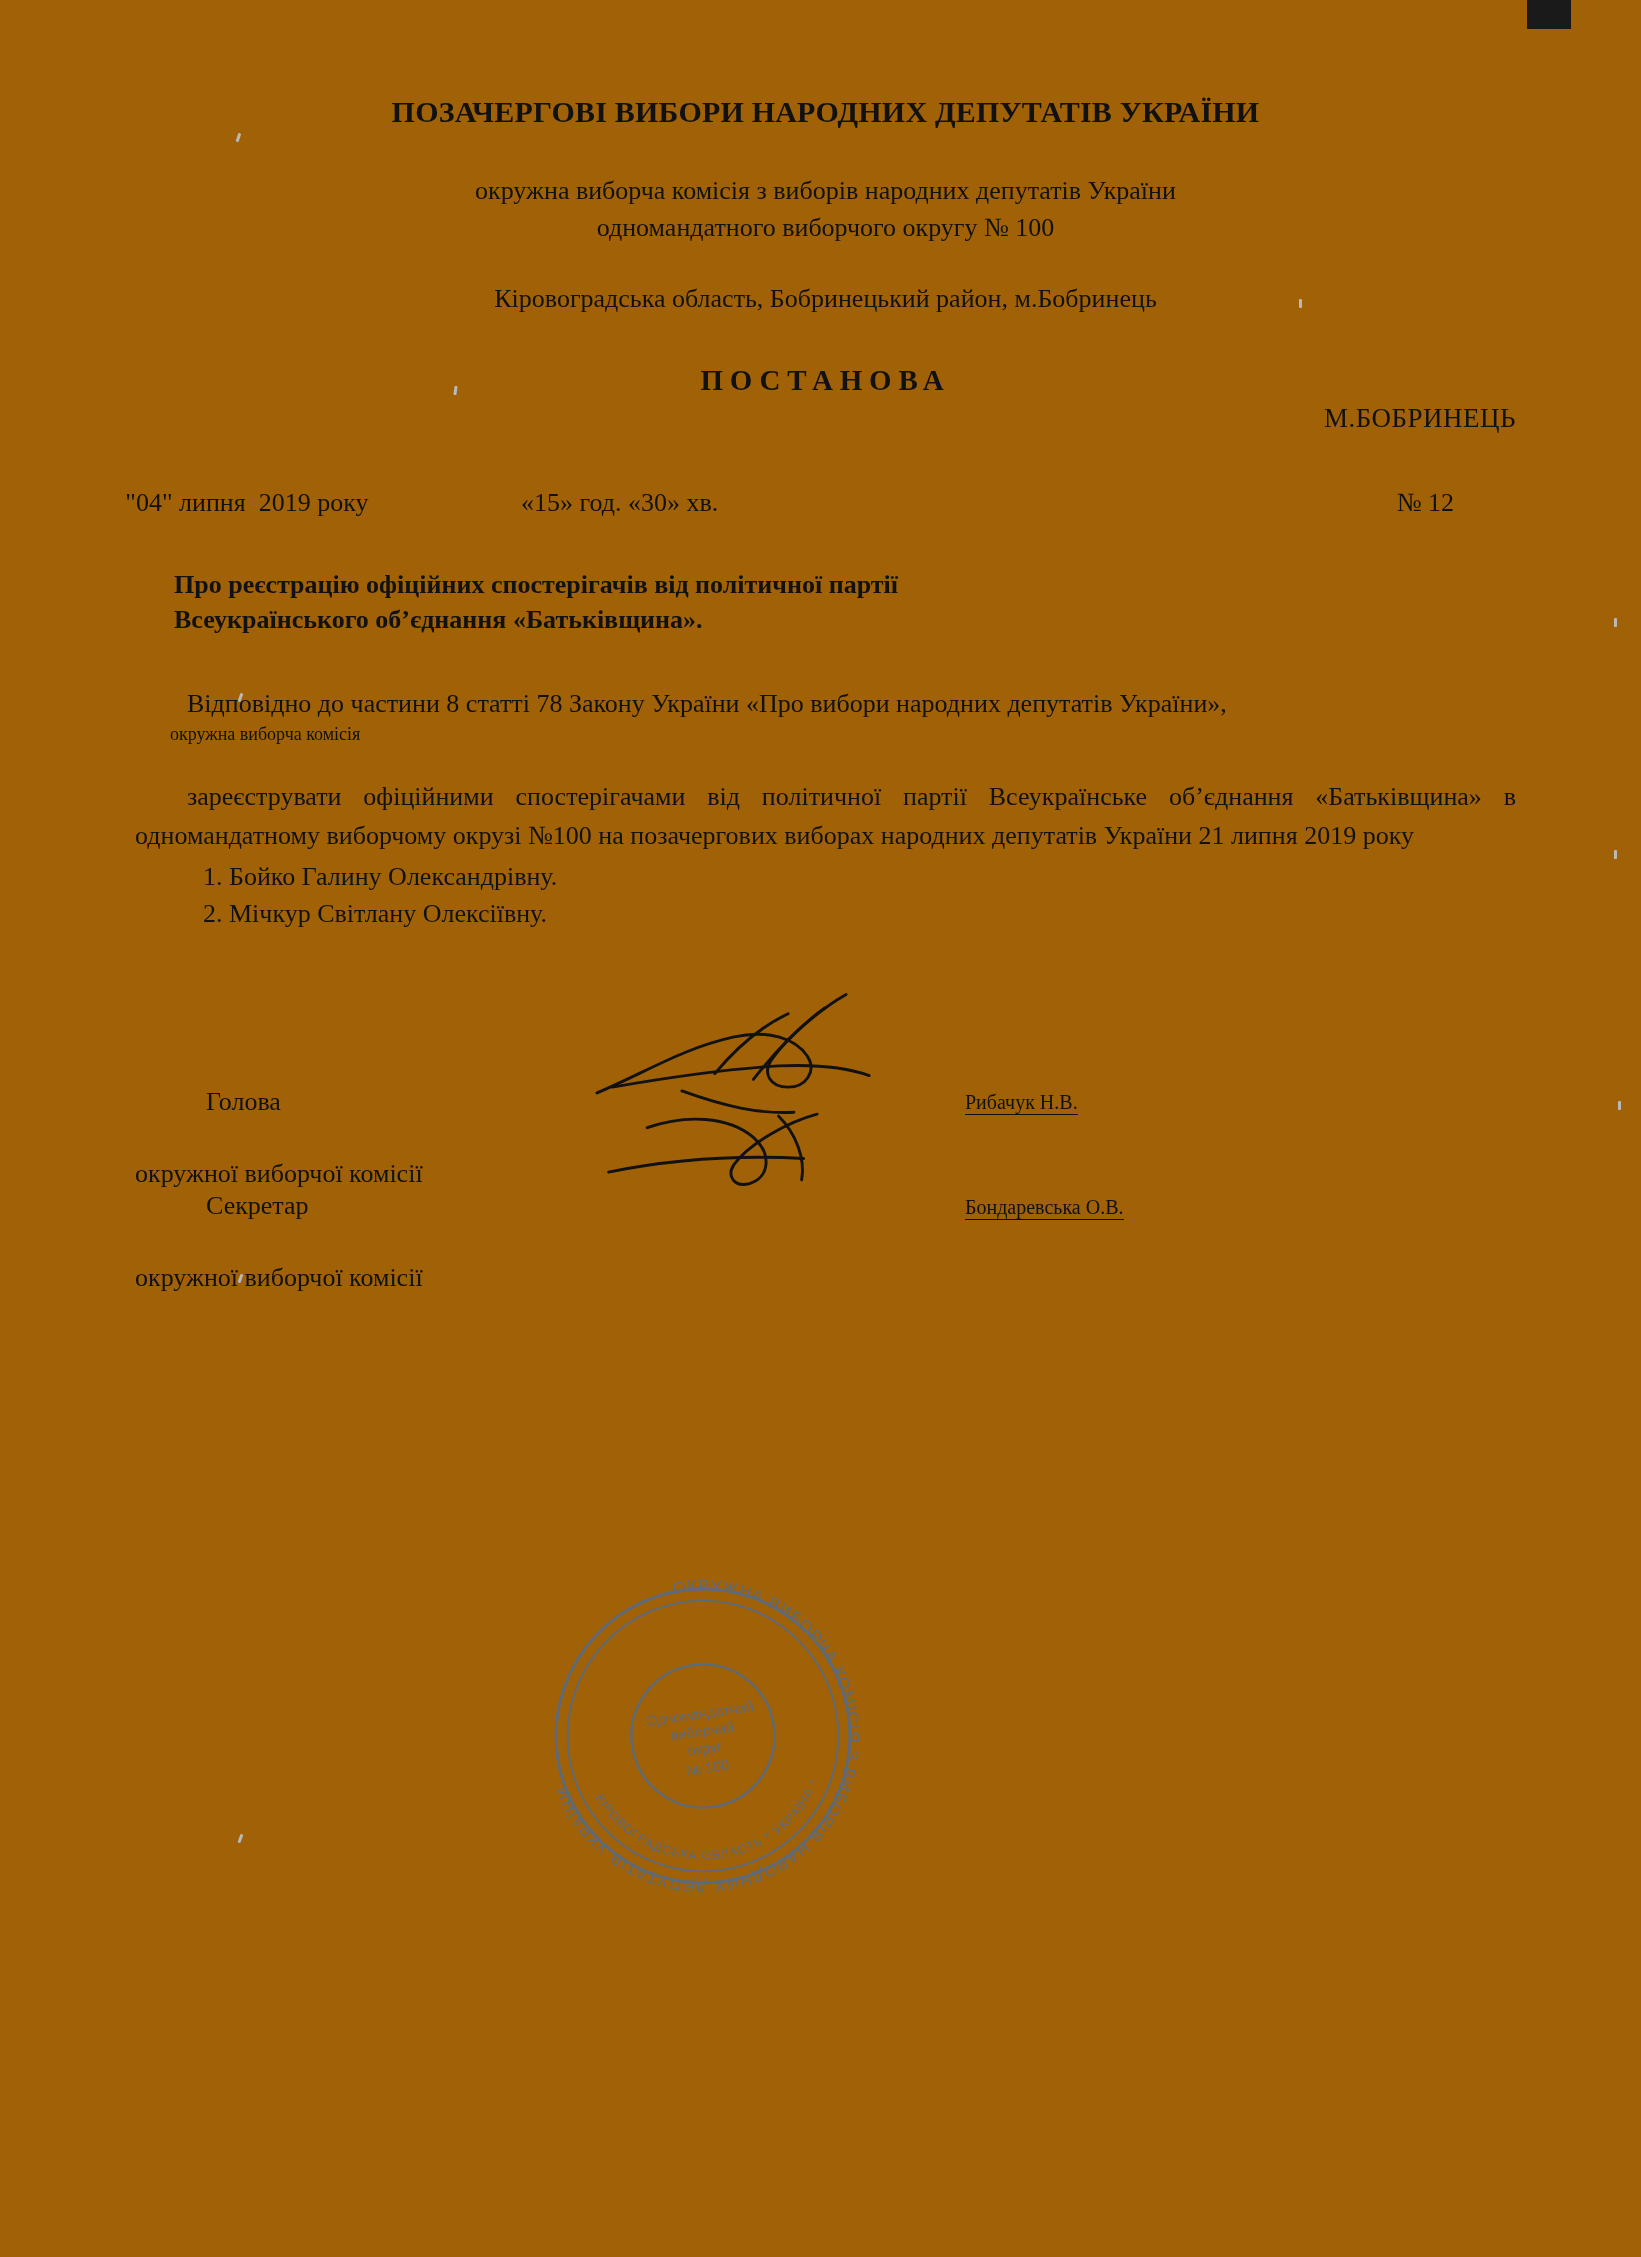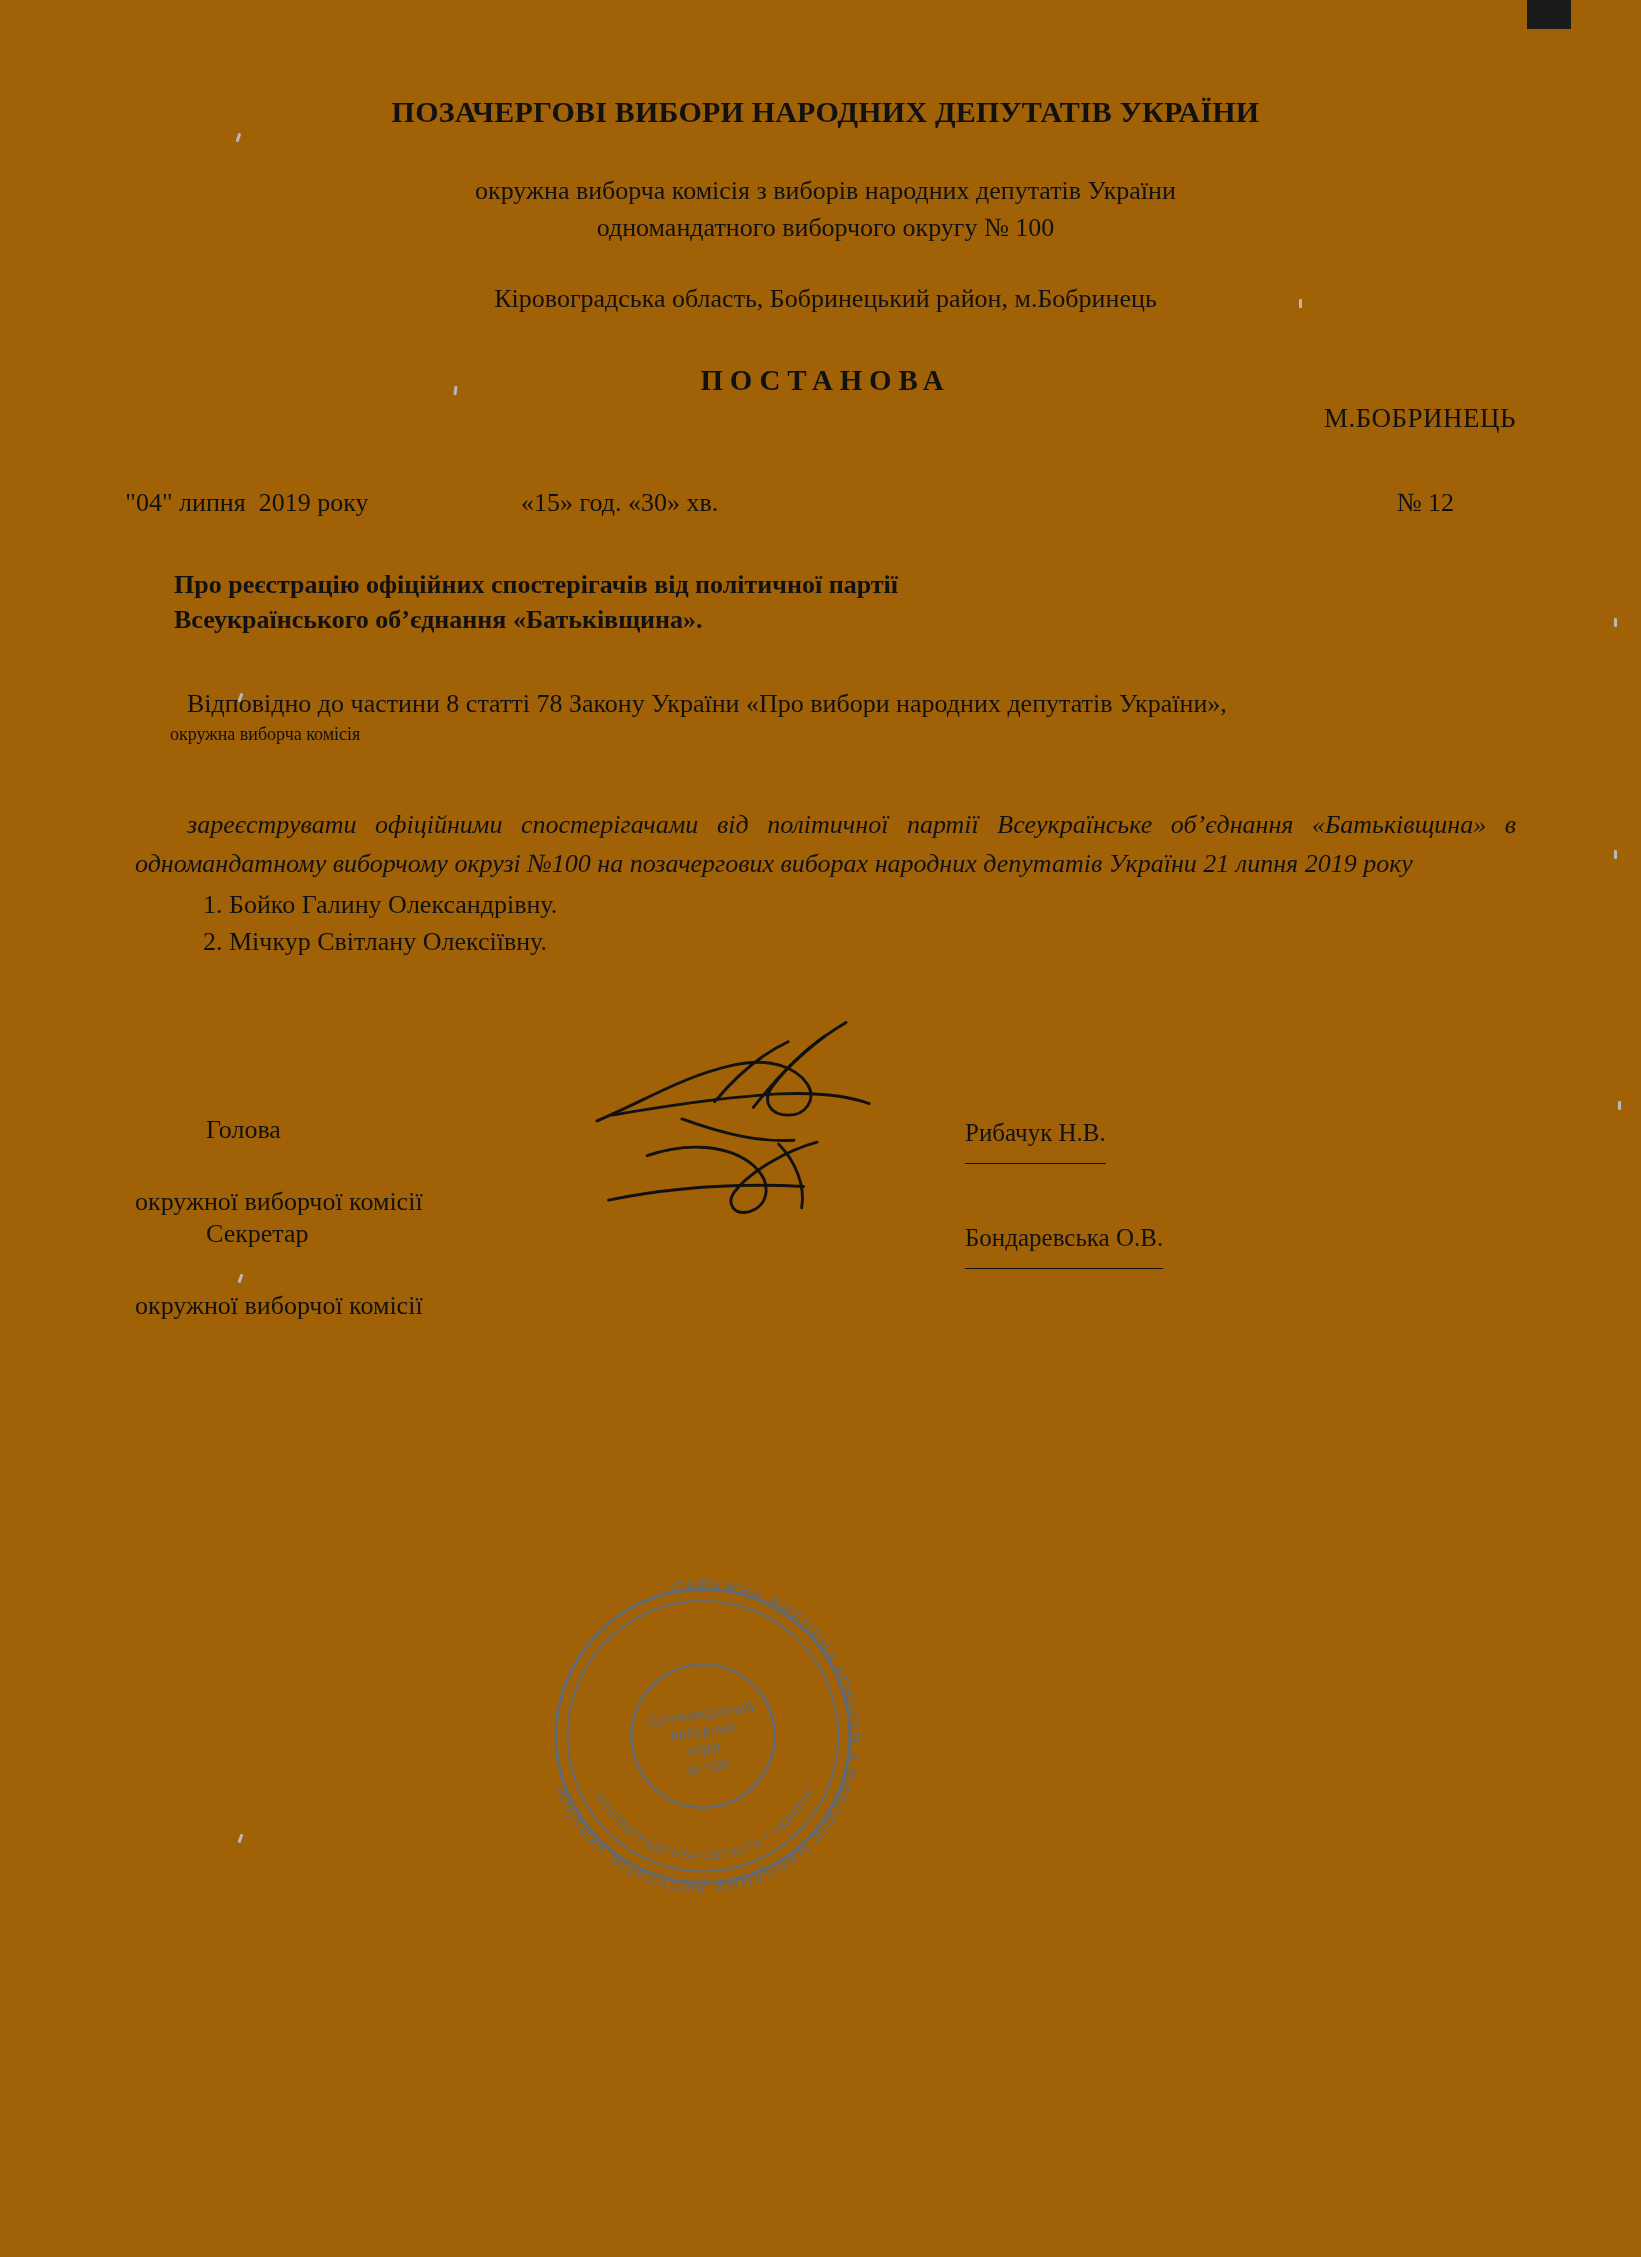--- a/index.html
+++ b/index.html
@@ -124,24 +124,23 @@
     text-align: center;
     font-weight: bold;
     font-size: 26px;
     letter-spacing: 5.8px;
     margin-top: 70px;
   }
 
   .main-para {
     font-size: 26px;
     line-height: 1.5;
-    margin-top: 60px;
+    margin-top: 32px;
     text-align: justify;
     text-indent: 52px;
-    font-style: italic;
   }
 
   .name-list {
     margin: 3.9px 0 0 0;
     padding: 0;
     list-style: none;
     font-size: 26px;
     line-height: 1.42;
   }
   .name-list li { text-indent: 68px; }
@@ -156,23 +155,23 @@
     position: absolute;
     font-size: 26px;
     line-height: 1.4;
     white-space: pre-line;
   }
   .sign-role .role-top { display: block; text-indent: 71px; }
   .sign-role .role-bottom { display: block; }
 
   .sign-name {
     position: absolute;
-    font-size: 25px;
+    font-size: 20px;
     border-bottom: 1.9px solid #111;
-    padding-bottom: 16px;
+    padding-bottom: 0;
   }
 
   .role-1 { left: 0; top: 0; }
   .name-1 { left: 830px; top: 44px; }
   .role-2 { left: 0; top: 104px; }
   .name-2 { left: 830px; top: 149px; }
 
   
   .signature-svg {
     position: absolute;

